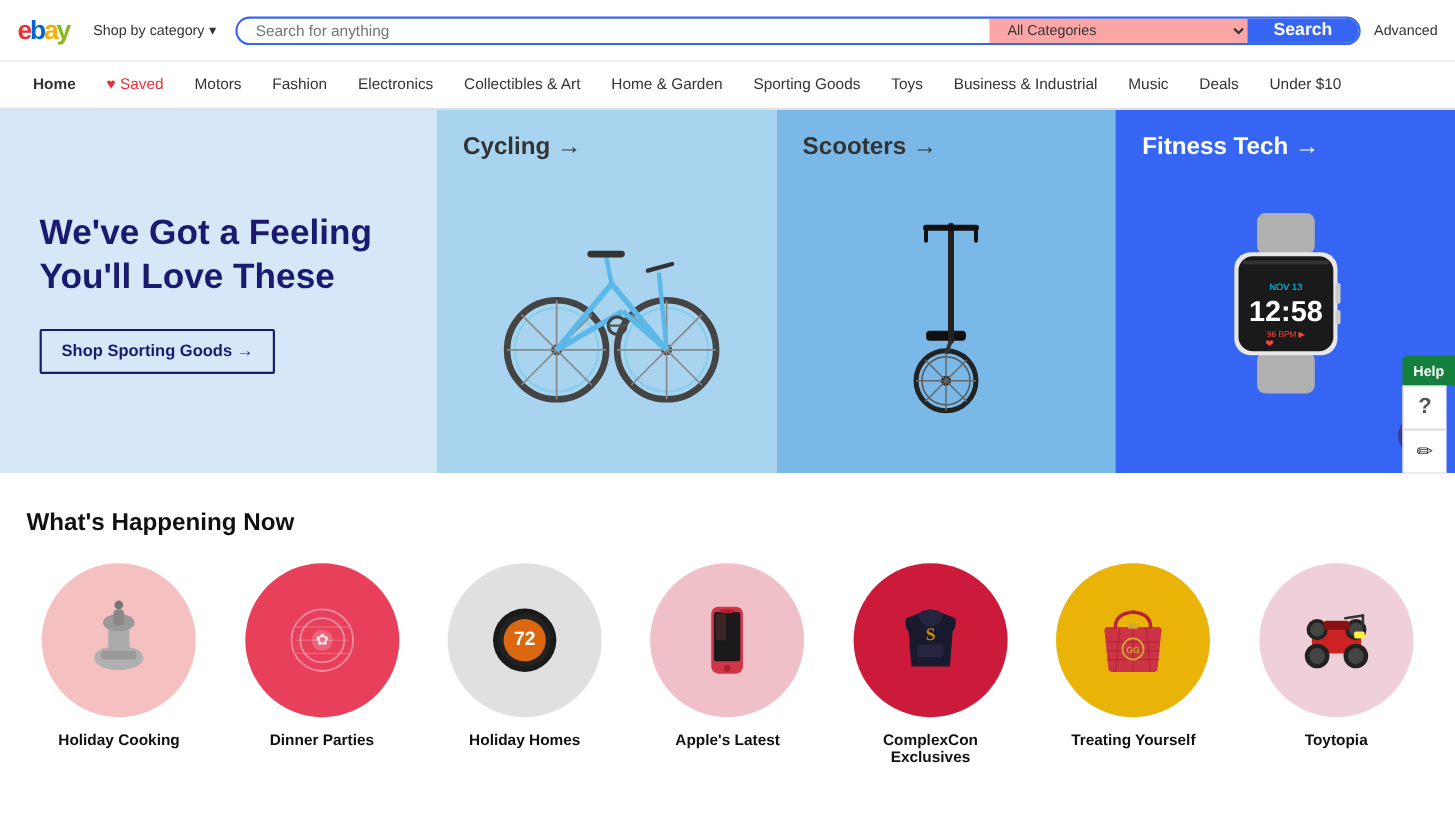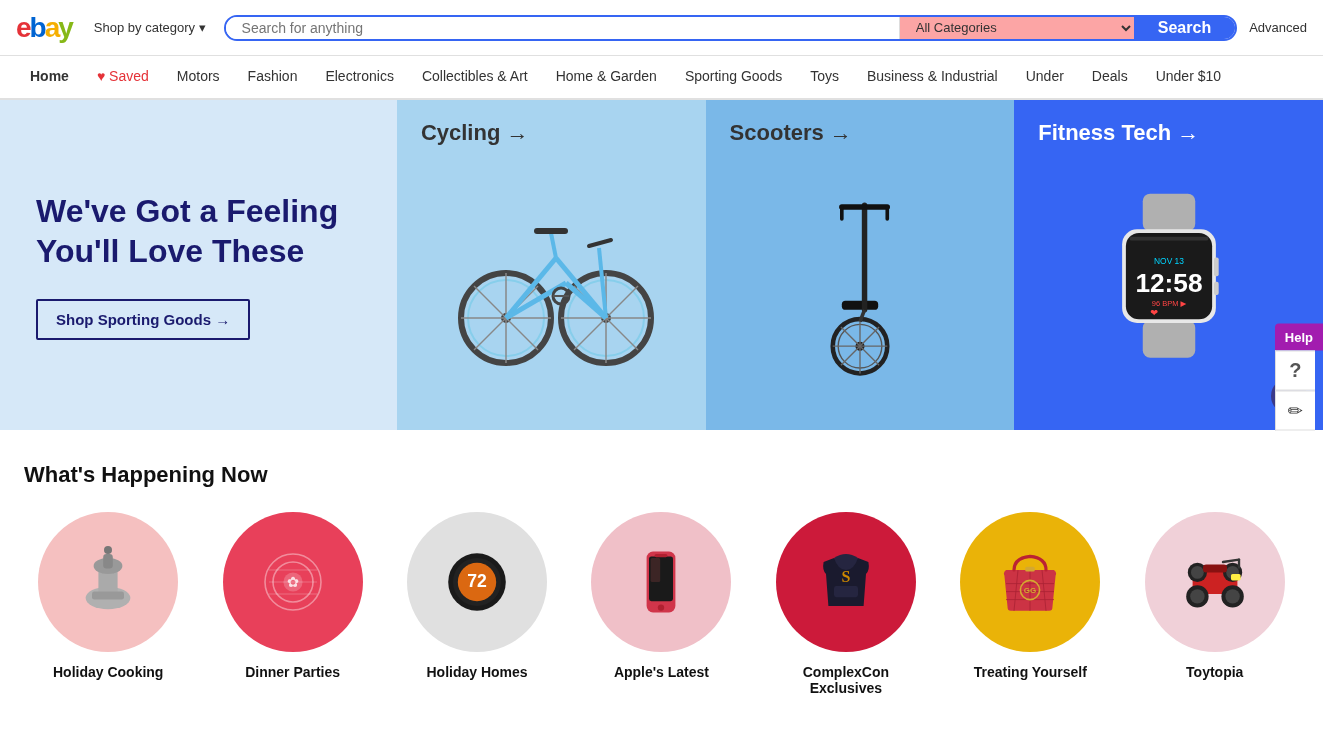--- a/index.html
+++ b/index.html
@@ -14,21 +14,21 @@
       gap: 12px;
       height: 56px;
     }
     .logo {
       display: flex;
       align-items: center;
       gap: 0;
       margin-right: 4px;
     }
     .logo-text {
-      font-size: 28px;
+      font-size: 24px;
       font-weight: bold;
       letter-spacing: -2px;
     }
     .logo-e { color: #e53238; }
     .logo-b { color: #0064d2; }
     .logo-a { color: #f5af02; }
     .logo-y { color: #86b817; }
 
     .shop-by-category {
       display: flex;
@@ -237,21 +237,21 @@
     .help-sidebar {
       position: fixed;
       right: 0;
       top: 50%;
       transform: translateY(-50%);
       display: flex;
       flex-direction: column;
       z-index: 100;
     }
     .help-tab {
-      background: #a21caf;
+      background: #15803d;
       color: white;
       padding: 6px 10px;
       font-size: 13px;
       font-weight: bold;
       cursor: pointer;
       border-radius: 4px 0 0 0;
     }
     .help-btn {
       background: white;
       border: 1px solid #ddd;
@@ -295,21 +295,21 @@
   <div class="nav-item active">Home</div>
   <div class="nav-item" style="color:#e53238;">♥ Saved</div>
   <div class="nav-item">Motors</div>
   <div class="nav-item">Fashion</div>
   <div class="nav-item">Electronics</div>
   <div class="nav-item">Collectibles &amp; Art</div>
   <div class="nav-item">Home &amp; Garden</div>
   <div class="nav-item">Sporting Goods</div>
   <div class="nav-item">Toys</div>
   <div class="nav-item">Business &amp; Industrial</div>
-  <div class="nav-item">Under</div>
+  <div class="nav-item">Music</div>
   <div class="nav-item">Deals</div>
   <div class="nav-item">Under $10</div>
 </nav>
 
 <section class="hero">
 
   <div class="hero-left">
     <div class="hero-tagline">We've Got a Feeling You'll Love These</div>
     <button class="shop-sporting-btn">Shop Sporting Goods →</button>
   </div>

